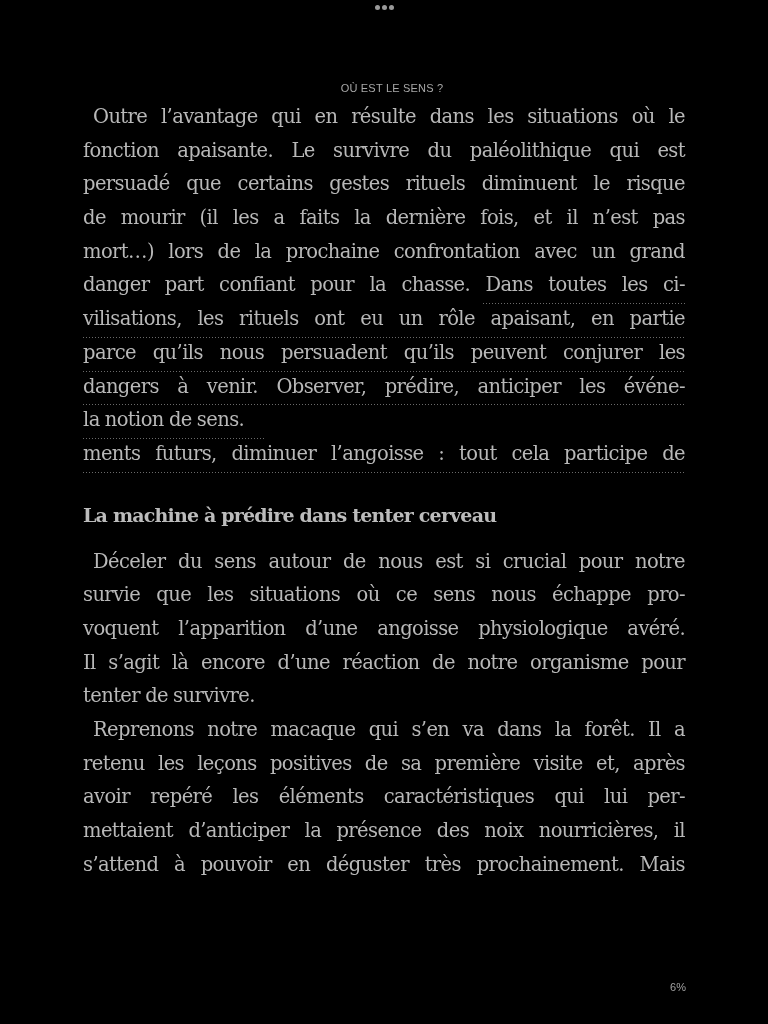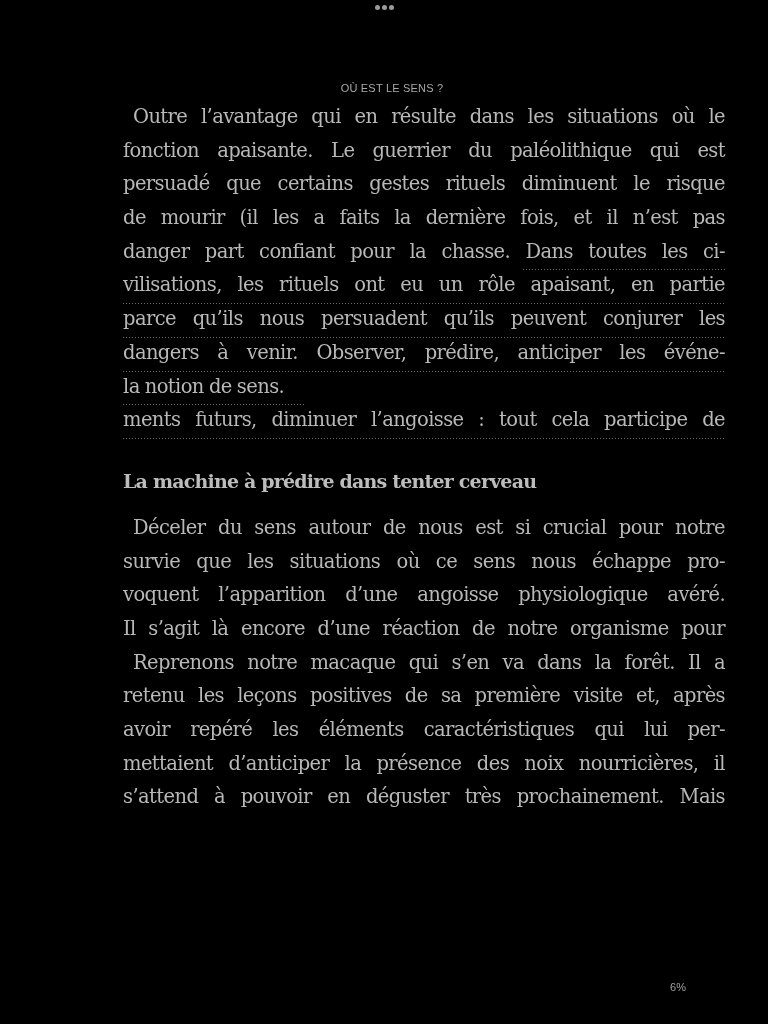--- a/index.html
+++ b/index.html
@@ -44,21 +44,20 @@
   }
   .page-body {
     position: absolute;
     top: 100px;
     left: 83px;
     width: 602px;
     font-family: "DejaVu Serif", serif;
     font-size: 19.5px;
     line-height: 33.7px;
     color: #b8b8b8;
-    margin-left: 40px;
   }
   .line {
     display: block;
     white-space: nowrap;
     text-align: justify;
     text-align-last: justify;
     letter-spacing: -0.6px;
     word-spacing: -0.5px;
     height: 33.7px;
     position: relative;
@@ -134,38 +133,40 @@
   <span></span>
   <span></span>
   <span></span>
 </div>
 
 <div class="chapter-title">OÙ EST LE SENS ?</div>
 
 <div class="page-body">
   <div>
     <span class="line indent">Outre l’avantage qui en résulte dans les situations où le</span>
-    <span class="line">fonction apaisante. Le guerrier du paléolithique qui est</span>
+    <span class="line">fonction apaisante. Le survivre du paléolithique qui est</span>
     <span class="line">persuadé que certains gestes rituels diminuent le risque</span>
     <span class="line">de mourir (il les a faits la dernière fois, et il n’est pas</span>
+    <span class="line">mort…) lors de la prochaine confrontation avec un grand</span>
     <span class="line hl-partial">danger part confiant pour la chasse. Dans toutes les ci-</span>
     <span class="line hl-full">vilisations, les rituels ont eu un rôle apaisant, en partie</span>
     <span class="line hl-full">parce qu’ils nous persuadent qu’ils peuvent conjurer les</span>
     <span class="line hl-full">dangers à venir. Observer, prédire, anticiper les événe-</span>
     <span class="line last hl-short">la notion de sens.</span>
     <span class="line hl-full">ments futurs, diminuer l’angoisse : tout cela participe de</span>
   </div>
 
   <div class="section-heading">La machine à prédire dans tenter cerveau</div>
 
   <div>
     <span class="line indent">Déceler du sens autour de nous est si crucial pour notre</span>
     <span class="line">survie que les situations où ce sens nous échappe pro-</span>
     <span class="line">voquent l’apparition d’une angoisse physiologique avéré.</span>
     <span class="line">Il s’agit là encore d’une réaction de notre organisme pour</span>
+    <span class="line last">tenter de survivre.</span>
   </div>
 
   <div>
     <span class="line indent">Reprenons notre macaque qui s’en va dans la forêt. Il a</span>
     <span class="line">retenu les leçons positives de sa première visite et, après</span>
     <span class="line">avoir repéré les éléments caractéristiques qui lui per-</span>
     <span class="line">mettaient d’anticiper la présence des noix nourricières, il</span>
     <span class="line">s’attend à pouvoir en déguster très prochainement. Mais</span>
   </div>
 </div>

